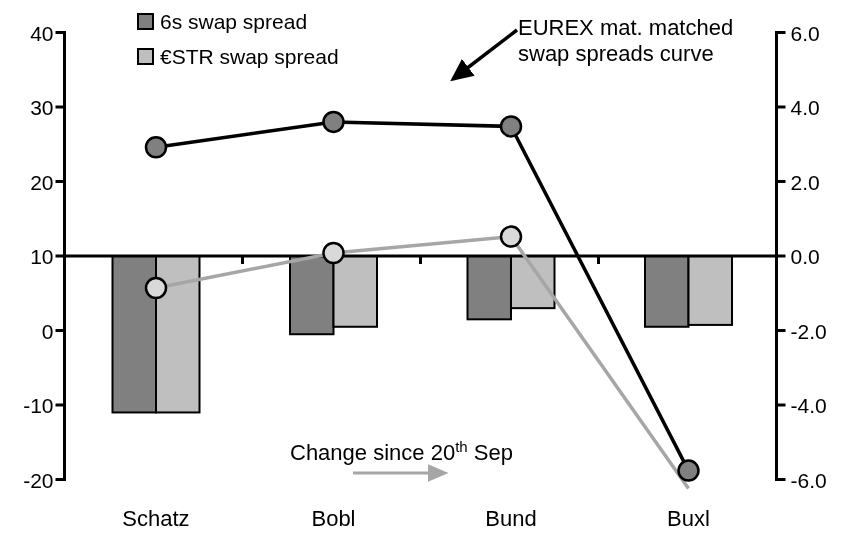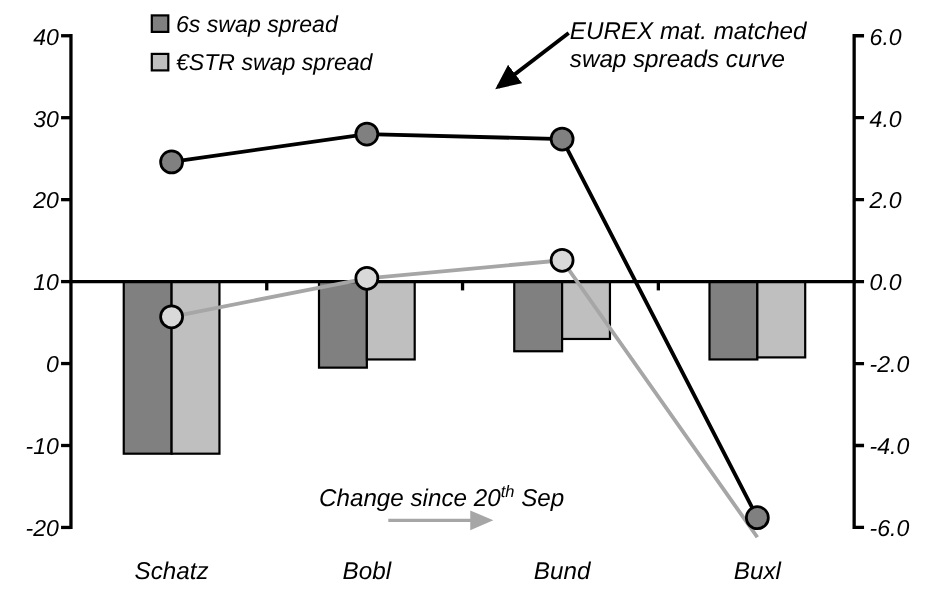--- a/index.html
+++ b/index.html
@@ -1,19 +1,18 @@
 <!DOCTYPE html>
 <html><head>
 <meta charset="utf-8">
 <style>
   html,body{margin:0;padding:0;background:#ffffff;}
   .chart-wrap{
     width:852px;height:539px;background:#ffffff;position:relative;overflow:hidden;
     font-family:"Liberation Sans", sans-serif;
-    font-style:italic;
   }
   svg text{font-family:"Liberation Sans", sans-serif;fill:#000;}
 </style>
 </head>
 <body>
 
 <div class="chart-wrap">
   <svg id="chart-svg" width="852" height="539" viewBox="0 0 852 539">
     <defs>
       <marker id="ah-black" markerWidth="7" markerHeight="6.2" refX="5.5" refY="3" orient="auto">

